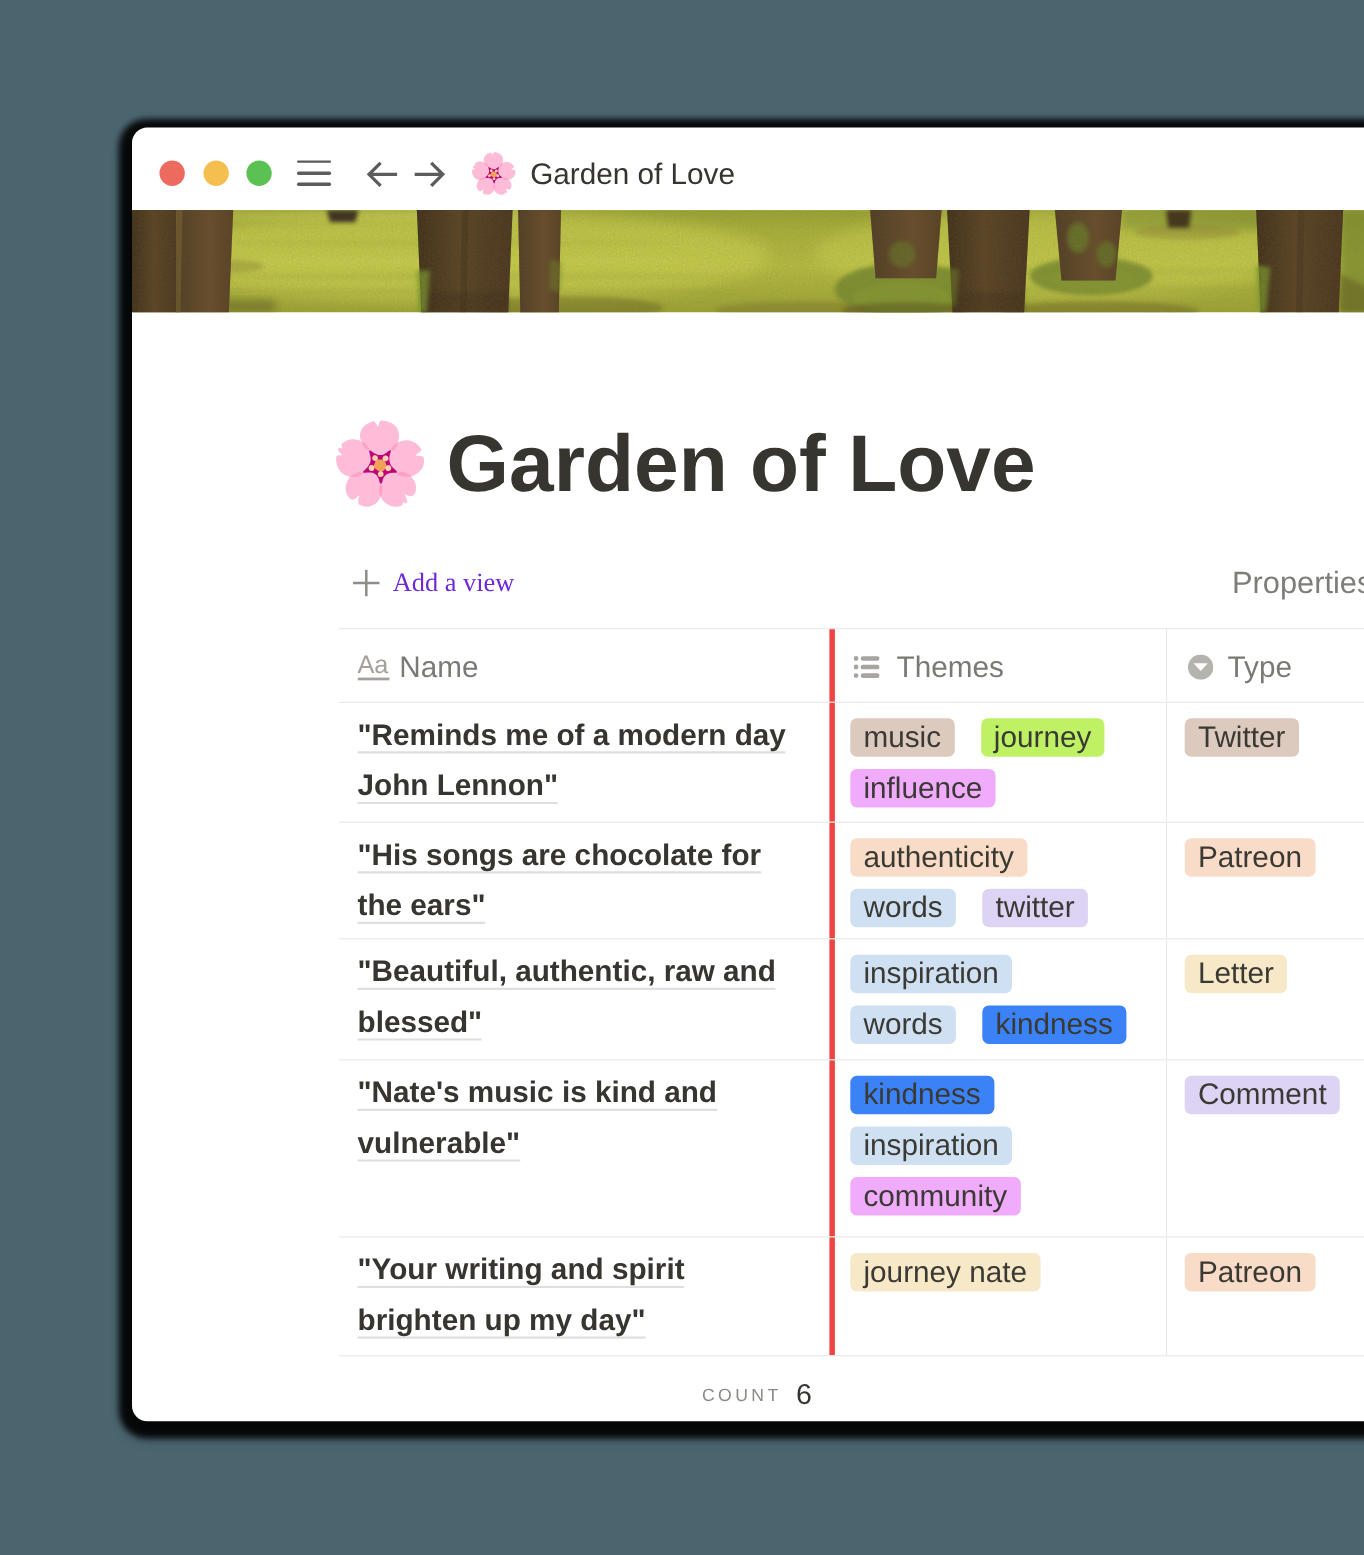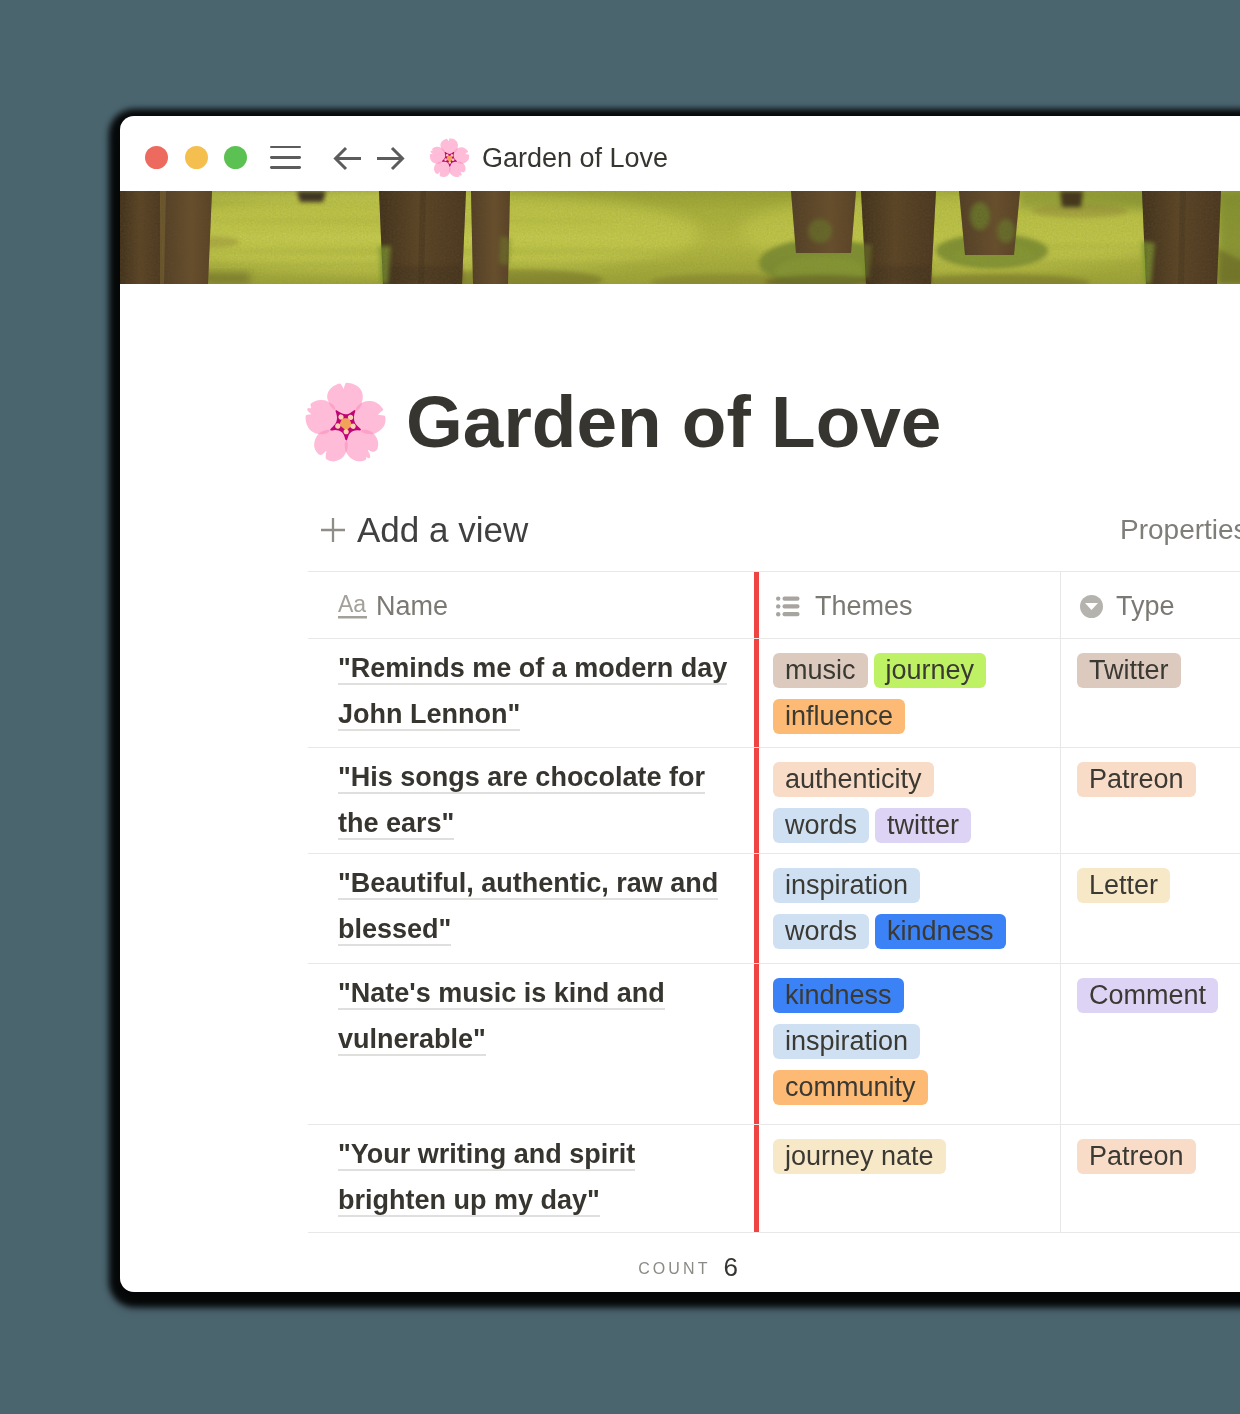--- a/index.html
+++ b/index.html
@@ -21,41 +21,41 @@
   .emoji-small { position:absolute; left:307px; top:22px; font-size:36px; line-height:40px; }
   .titletext { position:absolute; left:362px; top:27px; font-size:27px; line-height:30px; color:#37352f; }
 
   .cover { position:absolute; left:0; top:75px; width:1150px; height:93px; }
 
   .pagetitle-em { position:absolute; left:180px; top:265px; font-size:73px; line-height:82px; }
   .pagetitle { position:absolute; left:286px; top:265px; font-size:73px; font-weight:bold;
                color:#37352f; line-height:82px; white-space:nowrap; }
 
   .plusicon { position:absolute; left:199px; top:400px; }
-  .addtxt { position:absolute; left:237px; top:400px; font-size:35px; line-height:28px; color:#404040; }
+  .addtxt { position:absolute; left:237px; top:400px; font-size:24px; line-height:28px; color:#6d28d9;font-family:Liberation Serif, serif; }
   .props { position:absolute; left:1000px; top:400px; font-size:28px; line-height:28px; color:#7f7d78; }
 
   .tbl { position:absolute; left:188px; top:455px; width:962px; }
   .row { position:relative; border-top:1px solid #e8e8e6; width:962px; }
   .cell { position:absolute; top:0; bottom:0; }
-  .cA { left:16px; width:446px; }
+  .cA { left:3px; width:446px; }
   .cB { left:446px; width:306px; border-left:5px solid #ef4444; }
   .cC { left:752px; width:210px; border-left:1px solid #e8e8e6; }
   .hrow { height:67px; }
   .hlabel { position:absolute; top:18px; font-size:27px; line-height:32px; color:#7b7973;text-align:center; }
   .name { margin:7px 14px 0 14px; font-size:27px; font-weight:bold; color:#37352f; line-height:45.5px; }
   .name span { border-bottom:2px solid rgba(55,53,47,0.16); }
   .tags { margin:14px 0 0 14px; }
   .cC .tags { margin-left:16px; }
   .tagline { height:46px; }
   .tag { display:inline-block; height:35px; line-height:34px; padding:0 12px; border-radius:6px;
-         font-size:27px; color:#3b3933; margin-right:6px; white-space:nowrap; }
+         font-size:27px; color:#3b3933; margin-right:24px; white-space:nowrap; }
   .t-brown { background:#ddcabf; }
   .t-pink { background:#bef264; }
-  .t-green { background:#fdba74; }
+  .t-green { background:#f0abfc; }
   .t-peach { background:#f8dcc7; }
   .t-blue { background:#cfe0f2; }
   .t-purple { background:#ddd3f5; }
   .t-red { background:#3b82f6; }
   .t-yellow { background:#f7e8c8; }
   .r1 { height:109px; } .r2 { height:106px; } .r3 { height:110px; } .r4 { height:161px; } .r5 { height:108px; }
   .frow { height:60px; display:flex; align-items:center; padding-top:10px; }
   .fcell { width:446px; text-align:right; padding-right:16px; }
   .clabel { color:#8c8a85; font-size:16px; letter-spacing:3.1px; vertical-align:2px;margin-top:26px; }
   .cnum { color:#37352f; font-size:26px; margin-left:13px; }

